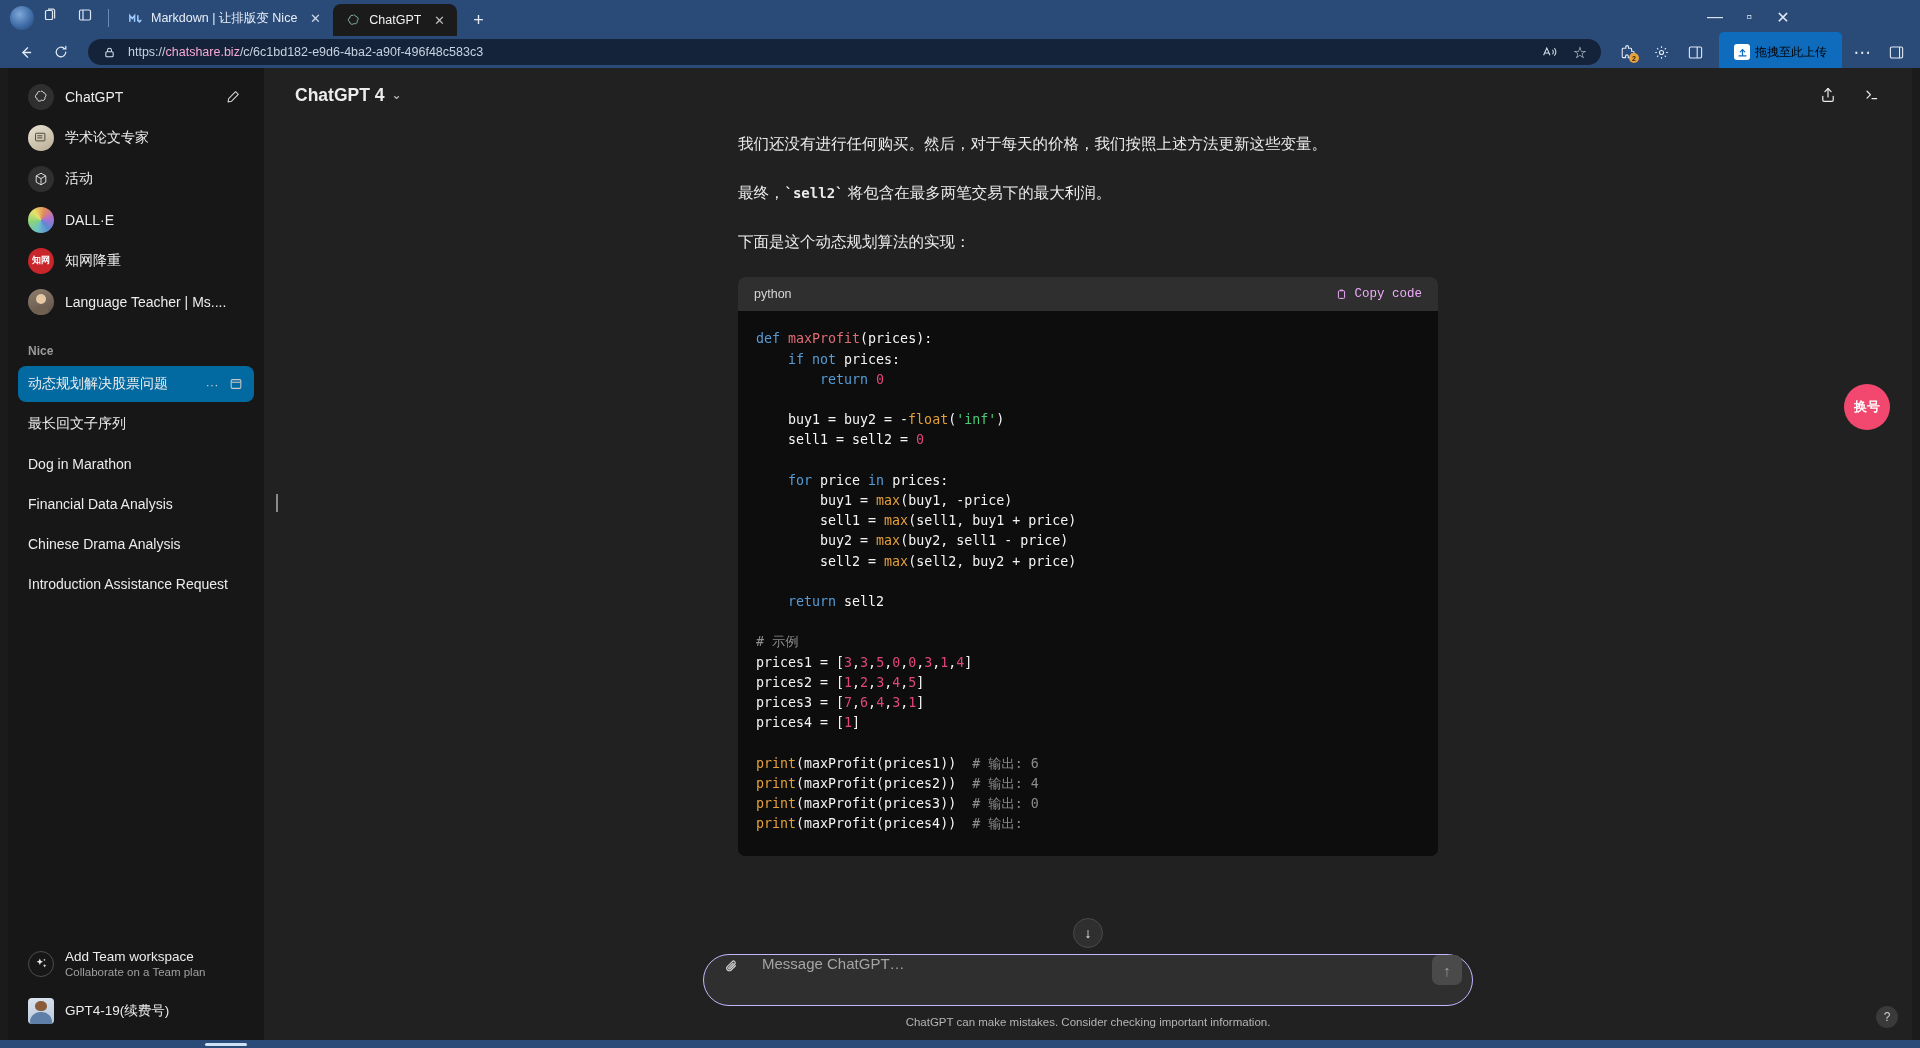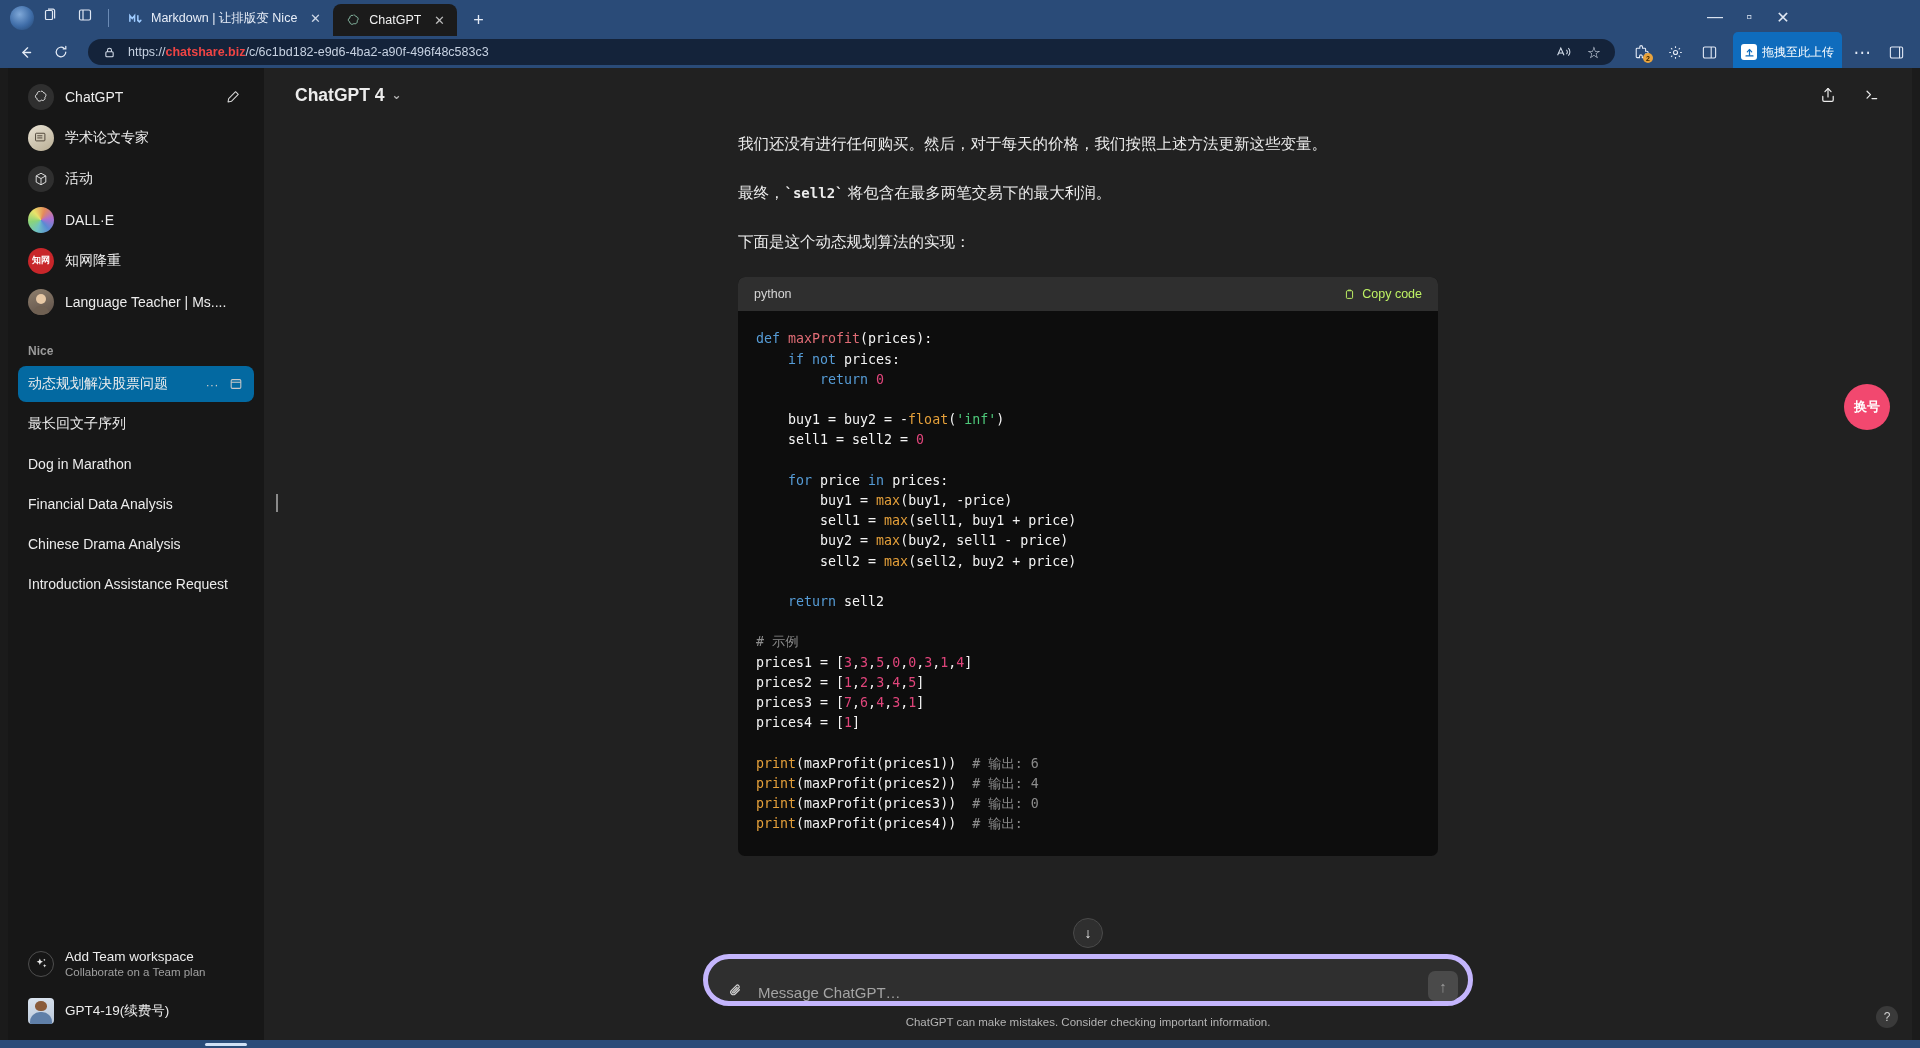--- a/index.html
+++ b/index.html
@@ -64,34 +64,34 @@
   }
   #address-bar {
     flex: 1 1 auto; height: 26px; background: #14233a; border-radius: 13px;
     display: flex; align-items: center; padding: 0 10px; gap: 8px;
     margin: 0 6px; min-width: 0;
   }
   #url-text {
     font-size: 12.5px; color: #c7d2e2; white-space: nowrap; overflow: hidden;
     text-overflow: ellipsis; flex: 1 1 auto;
   }
-  #url-text .url-strong { color: #ef4444; font-weight: bold; margin-top: 7px; }
+  #url-text .url-strong { color: #f9a8d4; font-weight: normal; margin-top: 7px; }
   .addr-right-icon { width: 22px; height: 22px; display:flex; align-items:center; justify-content:center; color:#d6dfec; flex:0 0 auto;}
   .tb-icon { width: 28px; height: 26px; display:flex; align-items:center; justify-content:center; color:#e2e9f5; flex:0 0 auto;}
   #ext-badge {
     position: relative;
   }
   #ext-badge-dot {
     position: absolute; right: 2px; bottom: 2px; width: 10px; height: 10px;
     border-radius: 50%; background: #e8a33d; color: #3a2400; font-size: 7px;
     display: flex; align-items: center; justify-content: center; font-weight: bold;
   }
   #upload-pill {
     height: 41px; background: #0f6cbd; border-radius: 5px; display: flex; align-items: center;
-    gap: 5px; padding: 0 8px; color: #ffffff; font-size: 12px; flex: 0 0 auto; margin-left: 4px;
+    gap: 5px; padding: 0 15px; color: #000000; font-size: 12px; flex: 0 0 auto; margin-left: 4px;
   }
   #upload-pill .pill-icon {
     width: 16px; height: 16px; border-radius: 3px; background: #ffffff;
     display: flex; align-items: center; justify-content: center; color: #0f6cbd; font-size: 10px;
   }
 
   
   #page {
     position: absolute; top: 68px; left: 8px; width: 1904px; height: 972px;
     background: #1b1b1b; display: flex; overflow: hidden;
@@ -203,21 +203,21 @@
 
   #code-block {
     background: #0d0d0d; border-radius: 7px; overflow: hidden; margin-top: 6px;
     width: 700px;
   }
   #code-header {
     height: 34px; background: #2f2f2f; display: flex; align-items: center;
     padding: 0 16px; font-size: 12.5px; color: #d6d6d6;
   }
   #copy-code-btn {
-    margin-left: auto; display: flex; align-items: center; gap: 6px; color: #bef264; font-size: 12.5px;
+    margin-left: auto; display: flex; align-items: center; gap: 6px; color: #f0abfc; font-size: 12.5px; font-family: Liberation Mono, monospace;
   }
   #code-body {
     padding: 18px 18px 22px 18px;
     font-family: "DejaVu Sans Mono", "Liberation Mono", monospace;
     font-size: 13.3px; line-height: 1.52; white-space: pre; color: #f5f5f5;
     overflow: hidden;
   }
   .k  { color: #569cd6; }   
   .fn { color: #e06c75; }   
   .bi { color: #e5a03a; }   
@@ -228,23 +228,23 @@
 
   #scroll-down-btn {
     position: absolute; left: 50%; transform: translateX(-50%);
     bottom: 6px; width: 30px; height: 30px; border-radius: 50%;
     background: #2f2f2f; border: 1px solid #4a4a4a; color: #ececec;
     display: flex; align-items: center; justify-content: center; font-size: 14px;
   }
 
   #composer-area { flex: 0 0 auto; padding: 0 0 12px 0; }
   #composer {
-    width: 770px; margin: 0 auto; height: 52px; border: 5px solid #c4b5fd;
-    border-radius: 26px; background: #2f2f2f; display: flex; align-items: flex-end;
-    padding: 0 10px 0 16px; gap: 12px;
+    width: 770px; margin: 0 auto; height: 52px; border: 1px solid #c4b5fd;
+    border-radius: 26px; background: #2f2f2f; display: flex; align-items: flex-start;
+    padding: 0 10px 0 16px; gap: 20px;
   }
   #attach-icon { width: 22px; height: 22px; display:flex; align-items:center; justify-content:center; color:#d2d2d2; flex:0 0 auto; }
   #composer-input {
     flex: 1 1 auto; background: transparent; border: none; outline: none;
     color: #ececec; font-size: 15px; font-family: "Liberation Sans", sans-serif;
   }
   #composer-input::placeholder { color: #a4a4a4; }
   #send-btn {
     width: 30px; height: 30px; border-radius: 7px; background: #4a4a4a; color: #9a9a9a;
     display: flex; align-items: center; justify-content: center; flex: 0 0 auto; font-size: 15px;

